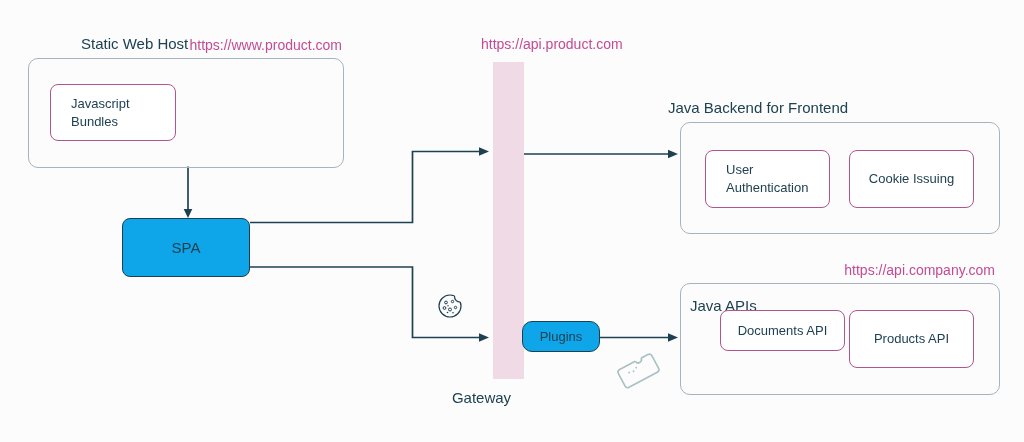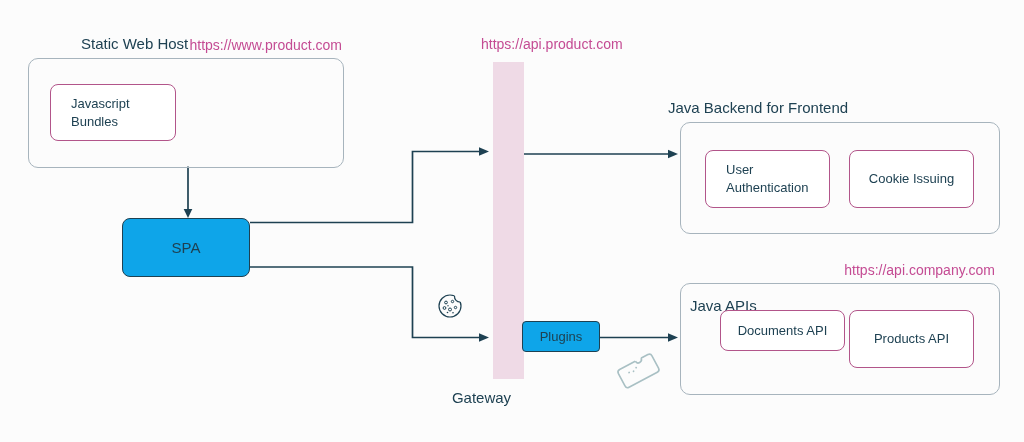--- a/index.html
+++ b/index.html
@@ -85,21 +85,21 @@
     <circle cx="15" cy="20.5" r="1.5" fill="none" stroke="var(--ink)" stroke-width="1"></circle>
     <circle cx="20.5" cy="18.5" r="1.2" fill="none" stroke="var(--ink)" stroke-width="1"></circle>
     <circle cx="12.5" cy="23.5" r="0.8" fill="var(--ink)"></circle>
     <circle cx="18" cy="23.8" r="0.8" fill="var(--ink)"></circle>
     <circle cx="13" cy="16.8" r="0.7" fill="var(--ink)"></circle>
   </svg>
 
   <div class="abs url" style="left:433px;top:36px;">https://api.product.com</div>
   <div class="abs gatewaybar" style="left:493px;top:62px;width:31px;height:317px;"></div>
   <div class="abs caption" style="left:431px;top:389px;width:101px;text-align:center;">Gateway</div>
-  <div class="abs darkbox" style="left:522px;top:321px;width:78px;height:31px;font-size:13px;border-radius:4px;">Plugins</div>
+  <div class="abs darkbox" style="left:522px;top:321px;width:78px;height:31px;font-size:13px;border-radius:10px;">Plugins</div>
 
   <svg class="abs" style="left:610px;top:347px;" width="56" height="46" viewBox="0 0 56 46">
     <g transform="rotate(-28 28 23)">
       <rect x="9" y="14" width="38" height="20" rx="3" fill="none" stroke="var(--ticket)" stroke-width="1.6"></rect>
       <circle cx="33" cy="14" r="3.4" fill="var(--background)" stroke="none"></circle>
       <path d="M29.8 14 A3.2 3.2 0 0 0 36.2 14" fill="none" stroke="var(--ticket)" stroke-width="1.6"></path>
       <circle cx="19" cy="21" r="0.9" fill="var(--ticket)"></circle>
       <circle cx="23.5" cy="22" r="0.9" fill="var(--ticket)"></circle>
       <circle cx="27.5" cy="20" r="0.9" fill="var(--ticket)"></circle>
     </g>

